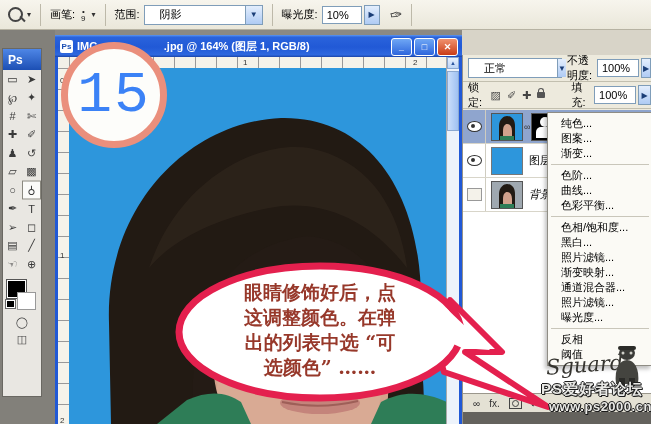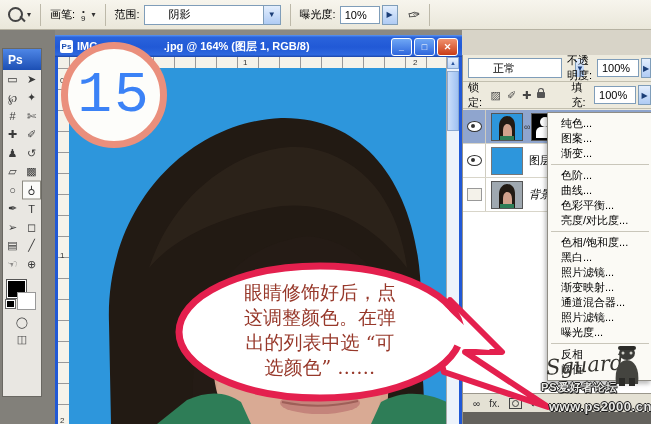--- a/index.html
+++ b/index.html
@@ -10,21 +10,21 @@
   
   .options-bar{left:0;top:0;width:651px;height:30px;background:linear-gradient(#F7F5ED,#EAE7DA);
     border-bottom:1px solid #B6B2A2;display:flex;align-items:center;padding-left:8px;box-sizing:border-box;z-index:3}
   .ob-sep{width:1px;height:22px;background:#BDB9A9;margin:0 9px}
   .lollipop{width:11px;height:11px;border:2px solid #444;border-radius:50%;position:relative;display:inline-block}
   .lollipop:after{content:"";position:absolute;left:9px;top:9px;width:7px;height:2px;background:#444;transform:rotate(45deg)}
   .dd-arrow{font-size:8px;color:#333;margin-left:4px}
   .ob-label{margin-right:4px}
   .brush-preview{display:inline-flex;flex-direction:column;align-items:center;line-height:7px;font-size:8px;color:#222;margin:0 2px}
   .combo{display:inline-flex;border:1px solid #7F9DB9;background:#fff;height:18px;align-items:center}
-  .combo .combo-text{padding:0 24px;min-width:70px}
+  .combo .combo-text{padding:0 15px;min-width:70px}
   .combo .combo-btn{width:16px;height:18px;background:linear-gradient(#E3EEFD,#AFCBF4);border-left:1px solid #7F9DB9;
     display:flex;align-items:center;justify-content:center;font-size:8px;color:#1b3e77}
   .numbox{display:inline-flex;border:1px solid #7F9DB9;background:#fff;height:16px;align-items:center;padding:0 4px;min-width:30px}
   .spin-btn{display:inline-flex;width:14px;height:18px;margin-left:2px;background:linear-gradient(#E3EEFD,#AFCBF4);
     border:1px solid #7F9DB9;align-items:center;justify-content:center;font-size:8px;color:#1b3e77}
   .airbrush{font-size:15px;color:#333;transform:rotate(-10deg);display:inline-block}
 
   
   .bg-left{left:0;top:30px;width:55px;height:394px;background:#82807A}
   .toolbox{left:2px;top:48px;width:40px;height:349px;background:#E9E7E2;border:1px solid #6a6862;box-sizing:border-box;z-index:2}
@@ -100,26 +100,26 @@
     box-shadow:-2px 3px 4px rgba(0,0,0,.25);padding:3px 0}
   .menu-item{height:15px;line-height:15px;padding-left:13px;font-size:11px;white-space:nowrap;cursor:pointer}
   .menu-sep{height:1px;background:#C9C6BA;margin:3px 3px}
 
   
   .badge{left:61px;top:42px;width:92px;height:92px;border-radius:50%;border:7px solid #EA8F7C;background:#FDFDFA;
     display:flex;align-items:center;justify-content:center;z-index:4}
   .badge span{font-family:Liberation Mono, monospace;font-size:58px;color:#3b82f6;letter-spacing:2px}
   .bubble-svg{left:168px;top:256px;z-index:7}
   .bubble-text{left:190px;top:280px;width:260px;z-index:8;text-align:center;
-    font-family:"DejaVu Serif",serif;font-weight:400;font-size:19px;line-height:25px;color:#97382A}
+    font-family:"DejaVu Serif",serif;font-weight:700;font-size:19px;line-height:25px;color:#97382A}
   .wm{z-index:9;white-space:nowrap}
   .wm-sig{left:546px;top:353px;font-family:"DejaVu Serif",serif;font-style:italic;font-size:21px;color:#35342F;transform:rotate(-4deg)}
   .wm-outline{font-weight:bold;color:#E9E9E6;
     text-shadow:1px 0 0 #1c1c1c,-1px 0 0 #1c1c1c,0 1px 0 #1c1c1c,0 -1px 0 #1c1c1c,1px 1px 0 #1c1c1c}
-  .wm-forum{left:541px;top:380px;font-size:11px;letter-spacing:1px}
+  .wm-forum{left:541px;top:380px;font-size:15px;letter-spacing:1px}
   .wm-url{left:549px;top:399px;font-size:13px;letter-spacing:.5px}
   .soldier{left:608px;top:344px;z-index:9}
 </style>
 </head>
 <body>
 
 <div id="app">
 
   <div class="abs bg-left"></div>
   <div class="abs bg-topright"></div>
@@ -321,21 +321,20 @@
   </div>
 
   <div class="abs menu">
     <div class="menu-item">纯色...</div>
     <div class="menu-item">图案...</div>
     <div class="menu-item">渐变...</div>
     <div class="menu-sep"></div>
     <div class="menu-item">色阶...</div>
     <div class="menu-item">曲线...</div>
     <div class="menu-item">色彩平衡...</div>
-    <div class="menu-item">亮度/对比度...</div>
     <div class="menu-sep"></div>
     <div class="menu-item">色相/饱和度...</div>
     <div class="menu-item">黑白...</div>
     <div class="menu-item">照片滤镜...</div>
     <div class="menu-item">渐变映射...</div>
     <div class="menu-item">通道混合器...</div>
     <div class="menu-item">照片滤镜...</div>
     <div class="menu-item">曝光度...</div>
     <div class="menu-sep"></div>
     <div class="menu-item">反相</div>

